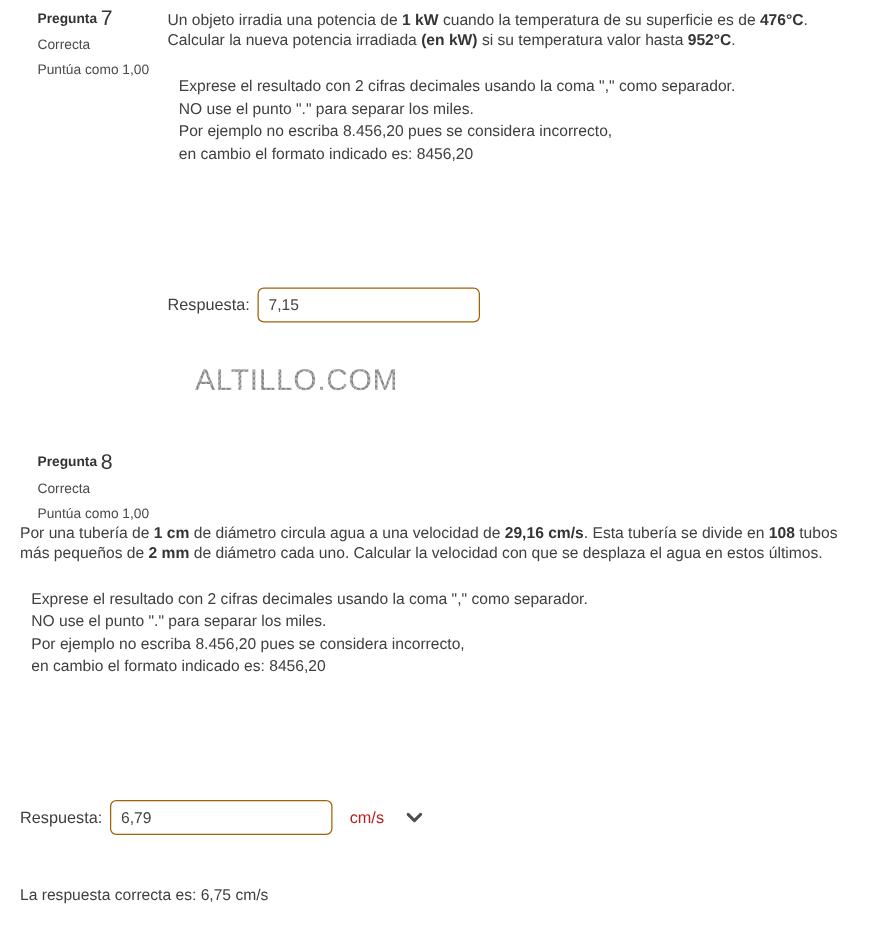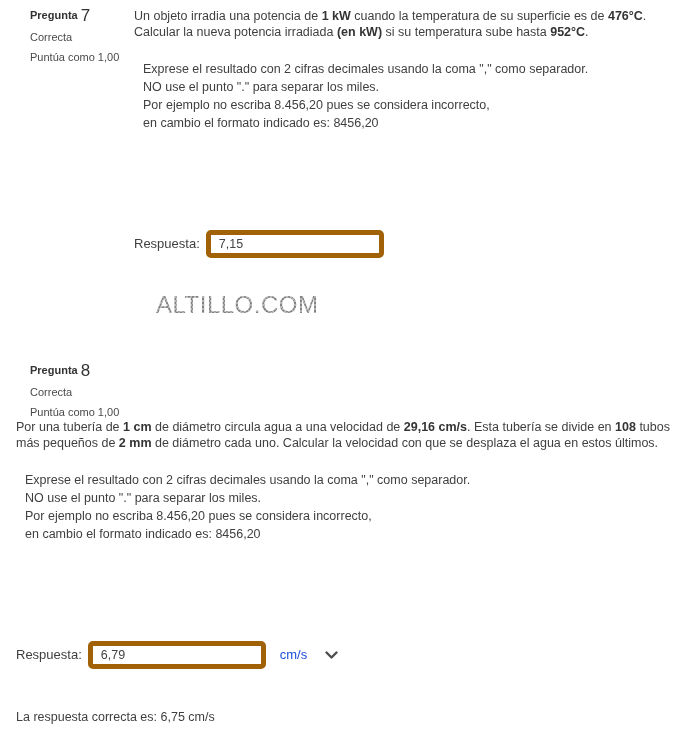--- a/index.html
+++ b/index.html
@@ -84,35 +84,35 @@
   }
   .answer-label {
     font-size: 13px;
     color: #3f3f3f;
   }
   .answer-input {
     box-sizing: border-box;
     width: 178px;
     height: 28px;
     margin-left: 6px;
-    border: 5px solid #a16207;
+    border: 1px solid #a16207;
     border-radius: 5px;
     padding: 0 8px;
     font-family: "Liberation Sans", sans-serif;
     font-size: 12.5px;
     color: #444444;
     background: #ffffff;
     outline: none;
   }
   .unit-select {
     margin-left: 14px;
     display: flex;
     align-items: center;
     cursor: pointer;
-    color: #1d4ed8;
+    color: #b91c1c;
   }
   .unit-value { font-size: 13px; }
   .chevron {
     margin-left: 18px;
     display: inline-flex;
     align-items: center;
   }
   .feedback-row {
     display: flex;
     align-items: center;
@@ -143,21 +143,21 @@
 
 <div class="question">
   <div class="qinfo">
     <div class="qnum">
       <span>Pregunta</span><span class="num">7</span>
     </div>
     <div class="qstatus">Correcta</div>
     <div class="qgrade">Puntúa como 1,00</div>
   </div>
   <div class="qcontent">
-    <p class="intro"><span>Un objeto irradia una potencia de </span><span class="b">1 kW</span><span> cuando la temperatura de su superficie es de </span><span class="b">476°C</span><span>. Calcular la nueva potencia irradiada </span><span class="b">(en kW)</span><span> si su temperatura sube hasta </span><span class="b">952°C</span><span>.</span></p>
+    <p class="intro"><span>Un objeto irradia una potencia de </span><span class="b">1 kW</span><span> cuando la temperatura de su superficie es de </span><span class="b">476°C</span><span>. Calcular la nueva potencia irradiada </span><span class="b">(en kW)</span><span> si su temperatura valor hasta </span><span class="b">952°C</span><span>.</span></p>
     <div class="note">
       <div>Exprese el resultado con 2 cifras decimales usando la coma "," como separador.</div>
       <div>NO use el punto "." para separar los miles.</div>
       <div>Por ejemplo no escriba 8.456,20 pues se considera incorrecto,</div>
       <div>en cambio el formato indicado es: 8456,20</div>
     </div>
     <div class="answer-row">
       <span class="answer-label">Respuesta:</span>
       <input class="answer-input" type="text" value="7,15" style="">
     </div>

